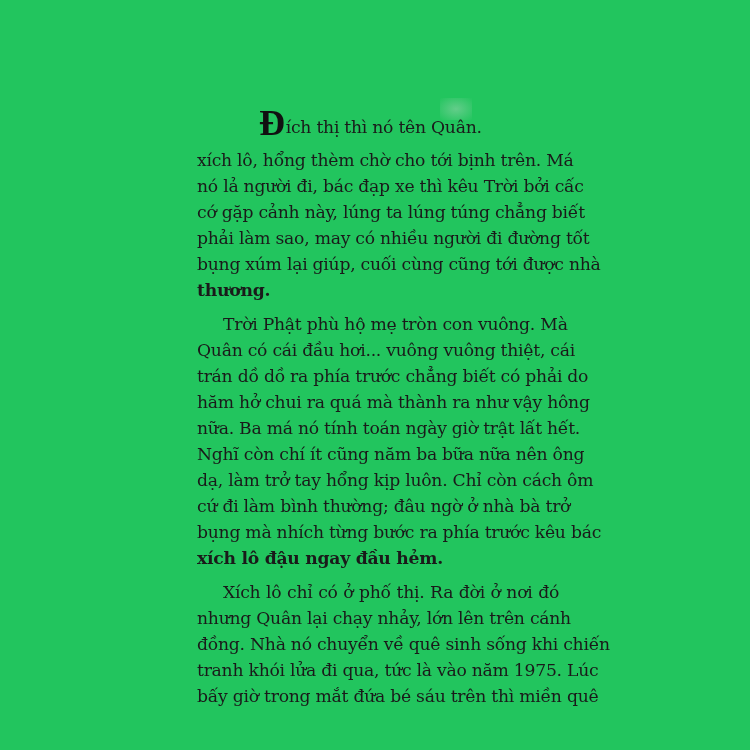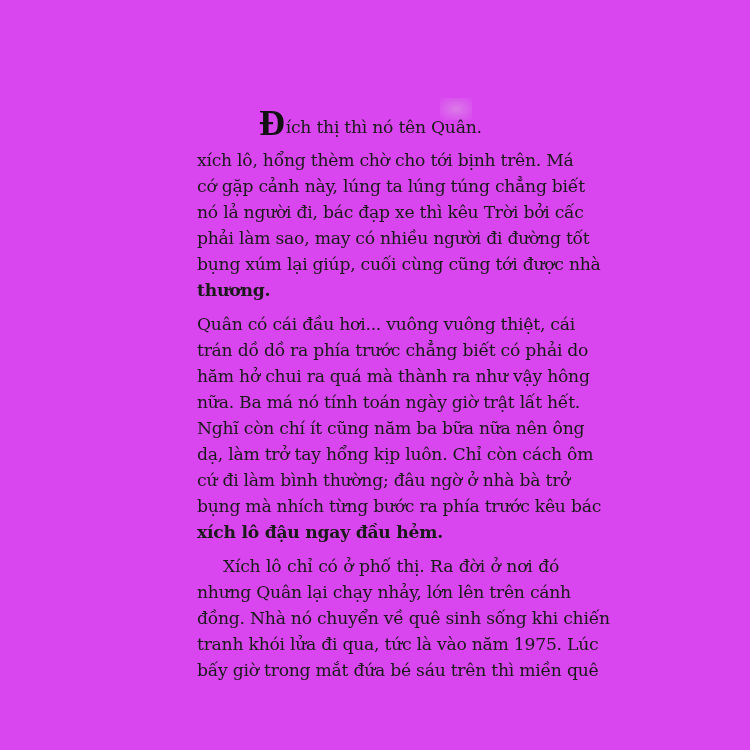--- a/index.html
+++ b/index.html
@@ -1,18 +1,18 @@
 <!DOCTYPE html>
 <html><head>
   <meta charset="utf-8">
   <style>
     html, body { margin: 0; padding: 0; background: #ffffff; }
     body { width: 750px; height: 750px; position: relative; overflow: hidden; }
     .page {
-      position: absolute; left: 0; top: 0; width: 750px; height: 750px; background: #d946ef;
+      position: absolute; left: 0; top: 0; width: 750px; height: 750px; background: #22c55e;
     }
     .text-col {
       position: absolute; left: 197px; top: 103px; width: 362px;
       font-family: "DejaVu Serif", "Liberation Serif", serif;
       font-size: 17.2px; color: #1a1a1a;
       letter-spacing: -0.25px;
     }
     .opening {
       height: 40px; line-height: 40px; margin-left: 62px; white-space: nowrap;
     }
@@ -45,28 +45,29 @@
 <div class="page">
   <div class="ghost"></div>
 
   <div class="text-col">
     <div class="opening">
       <span class="dropcap">Đ</span><span>ích thị thì nó tên Quân.</span>
     </div>
 
     <div class="para">
       <div class="line">xích lô, hổng thèm chờ cho tới bịnh trên. Má</div>
+      <div class="line">nó lả người đi, bác đạp xe thì kêu Trời bởi cấc</div>
       <div class="line">cớ gặp cảnh này, lúng ta lúng túng chẳng biết</div>
-      <div class="line">nó lả người đi, bác đạp xe thì kêu Trời bởi cấc</div>
       <div class="line">phải làm sao, may có nhiều người đi đường tốt</div>
       <div class="line">bụng xúm lại giúp, cuối cùng cũng tới được nhà</div>
       <div class="line last">thương.</div>
     </div>
 
     <div class="para">
+      <div class="line indent">Trời Phật phù hộ mẹ tròn con vuông. Mà</div>
       <div class="line">Quân có cái đầu hơi... vuông vuông thiệt, cái</div>
       <div class="line">trán dồ dồ ra phía trước chẳng biết có phải do</div>
       <div class="line">hăm hở chui ra quá mà thành ra như vậy hông</div>
       <div class="line">nữa. Ba má nó tính toán ngày giờ trật lất hết.</div>
       <div class="line">Nghĩ còn chí ít cũng năm ba bữa nữa nên ông</div>
       <div class="line">dạ, làm trở tay hổng kịp luôn. Chỉ còn cách ôm</div>
       <div class="line">cứ đi làm bình thường; đâu ngờ ở nhà bà trở</div>
       <div class="line">bụng mà nhích từng bước ra phía trước kêu bác</div>
       <div class="line last">xích lô đậu ngay đầu hẻm.</div>
     </div>

